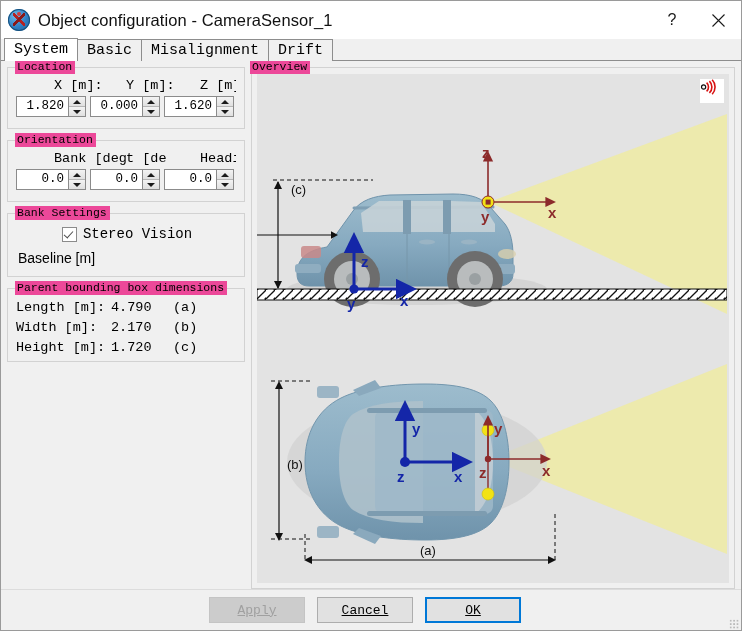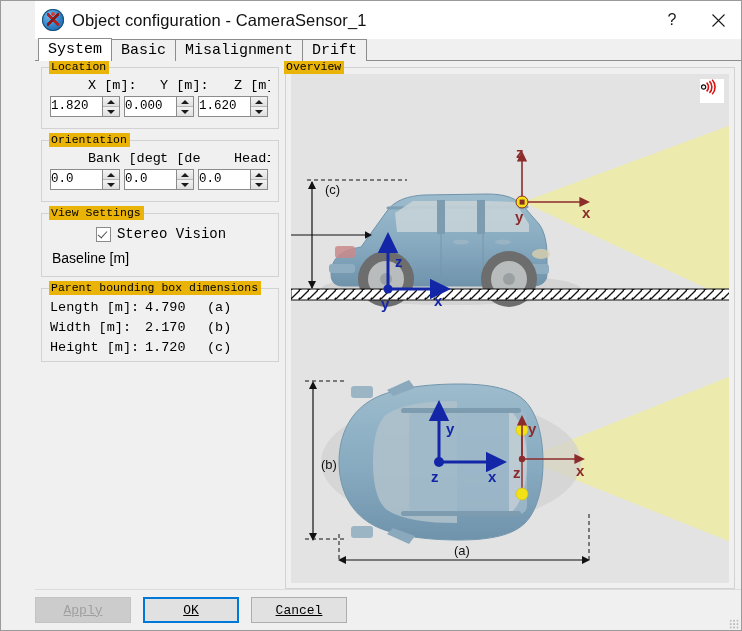--- a/index.html
+++ b/index.html
@@ -20,21 +20,20 @@
   
   .window {
     position: absolute;
     left: 0; top: 0;
     width: 742px; height: 631px;
     background: #f0f0f0;
     border: 1px solid #9a9a9a;
     box-sizing: border-box;
     display: flex;
     flex-direction: column;
-    padding-left: 34px;
   }
 
   
   .titlebar {
     height: 38px;
     background: #ffffff;
     display: flex;
     align-items: center;
     flex: 0 0 auto;
     position: relative;
@@ -157,21 +156,21 @@
   .group {
     border: 1px solid #d2d2d2;
     position: relative;
     box-sizing: border-box;
     padding: 9px 8px 8px 8px;
   }
   .group > .legend {
     position: absolute;
     top: -8px;
     left: 7px;
-    background: #eab308;
+    background: #ec4899;
     padding: 0 3px 0 2px;
     font-family: "Liberation Mono", monospace;
     font-size: 11.5px;
     line-height: 14px;
     color: #000;
     white-space: nowrap;
   }
 
   
   .label-row {
@@ -203,20 +202,21 @@
     height: 21px;
     box-sizing: border-box;
     width: 70px;
     flex: 0 0 70px;
   }
   .spinner .val {
     flex: 1 1 auto;
     font-family: "Liberation Mono", monospace;
     font-size: 12.5px;
     line-height: 19px;
+    text-align: right;
     padding-right: 4px;
     color: #000;
     overflow: hidden;
     white-space: nowrap;
   }
   .spinner .val.left { text-align: left; padding-left: 4px; padding-right: 0; }
   .spin-btns {
     width: 16px;
     flex: 0 0 16px;
     display: flex;
@@ -320,21 +320,21 @@
   }
 
   
   .footer {
     height: 41px;
     flex: 0 0 41px;
     background: #f0f0f0;
     border-top: 1px solid #dcdcdc;
     display: flex;
     align-items: center;
-    justify-content: flex-start;
+    justify-content: center;
     padding-right: 12px;
     gap: 12px;
     box-sizing: border-box;
     position: relative;
   }
   .btn {
     width: 96px;
     height: 26px;
     font-family: "Liberation Mono", monospace;
     font-size: 13px;
@@ -471,21 +471,21 @@
                 </div>
               <div class="dn">
                   <i class="arw d"></i>
                 </div>
             </div>
           </div>
         </div>
       </div>
 
       <div class="group" style="height:64px;">
-        <div class="legend">View Settings</div>
+        <div class="legend">Bank Settings</div>
         <div class="check-row">
           <span class="checkbox"></span>
           <span>Stereo Vision</span>
         </div>
         <div class="baseline-row">
           <span class="bl-label">Baseline [m]</span>
         </div>
       </div>
 
       <div class="group" style="height:74px;">
@@ -674,22 +674,22 @@
         </div>
       </div>
     </div>
 
   </div>
 
   <div class="footer">
     <div class="btn disabled">
       <span><u>Apply</u></span>
     </div>
+    <div class="btn">
+      <span><u>Cancel</u></span>
+    </div>
     <div class="btn default">
       <span><u>OK</u></span>
     </div>
-    <div class="btn">
-      <span><u>Cancel</u></span>
-    </div>
     <div class="grip"></div>
   </div>
 
 </div>
 
 </body></html>

